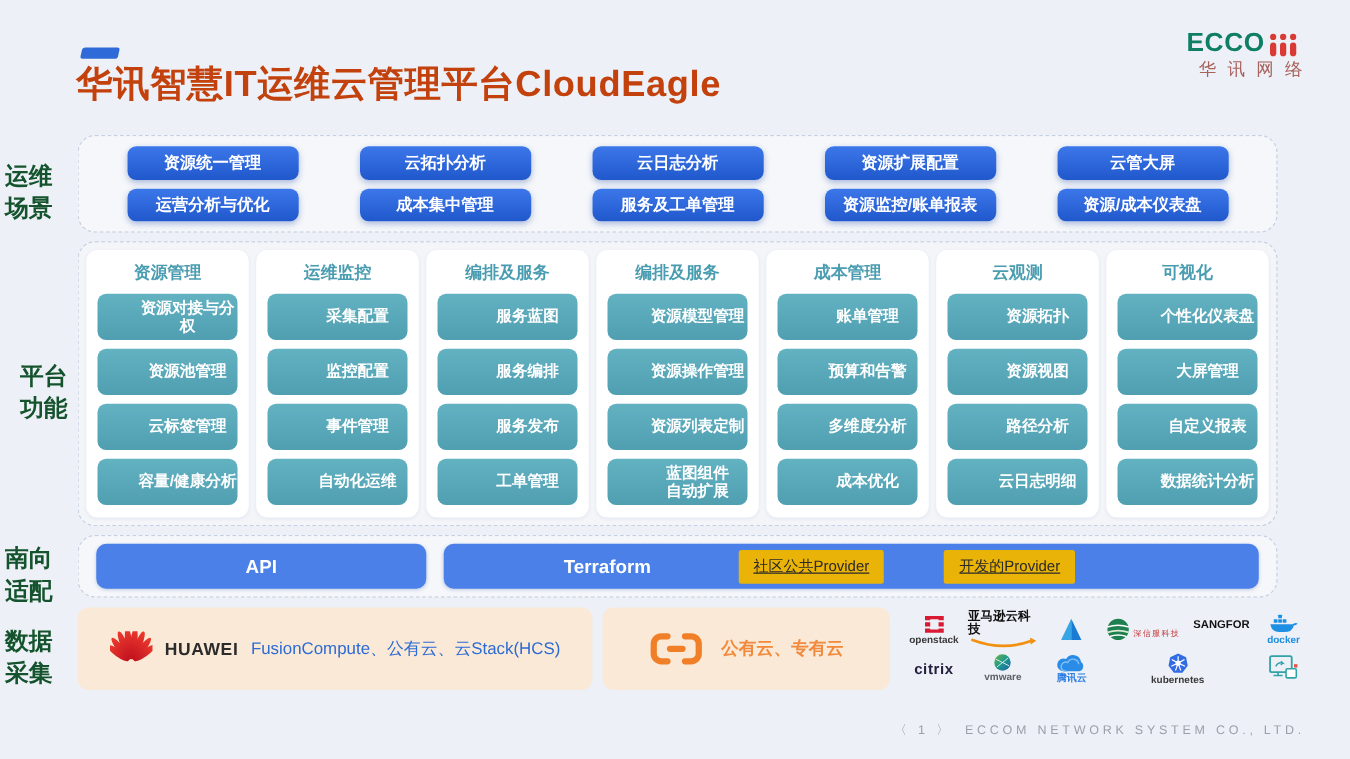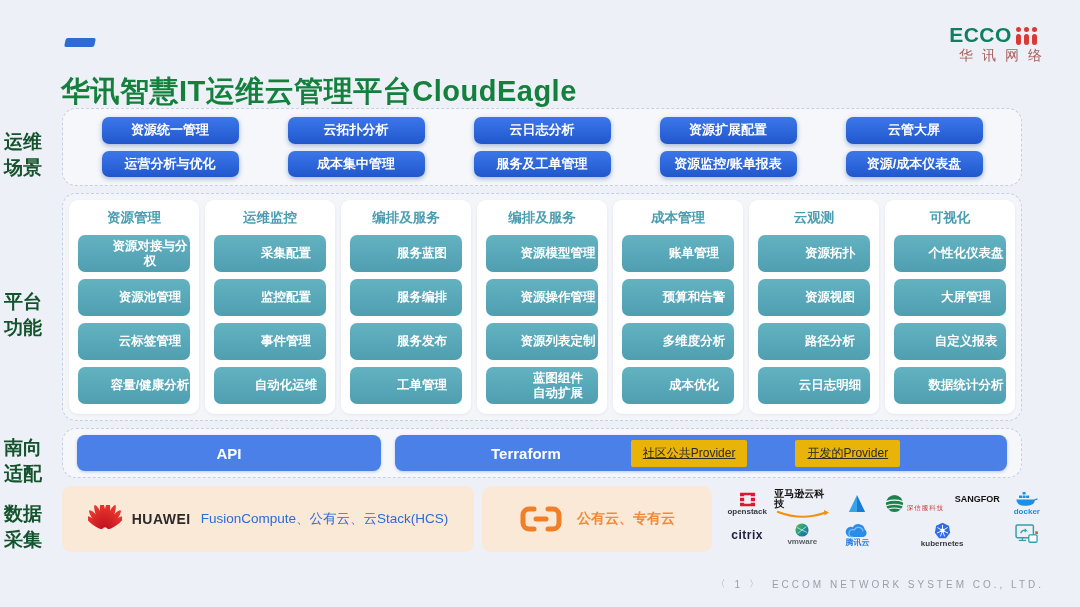--- a/index.html
+++ b/index.html
@@ -6,35 +6,35 @@
   html,body { width:1080px; height:607px; }
   body {
     position:relative; overflow:hidden;
     background:#edf0f6;
     font-family:"Liberation Sans","DejaVu Sans",sans-serif;
     color:#1c1c1c;
   }
   
   .title-dash { position:absolute; left:65px; top:38px; width:30px; height:9px;
     background:#2e6bd8; border-radius:2px; transform:skewX(-12deg); }
-  .page-title { position:absolute; left:61px; top:72px; font-size:29px; font-weight:bold;
-    letter-spacing:.5px; color:#15803d; }
+  .page-title { position:absolute; left:61px; top:48px; font-size:29px; font-weight:bold;
+    letter-spacing:.5px; color:#c2410c; }
   .logo { position:absolute; top:26px; right:44px; width:86px; text-align:center; }
   .logo-row { display:flex; align-items:flex-end; justify-content:center; gap:2px; }
   .logo-text { font-size:21px; font-weight:900; color:#0e7f63; letter-spacing:.5px; line-height:.9; }
   .logo-people { display:flex; align-items:flex-end; gap:3px; margin-left:2px; }
   .logo-i { display:flex; flex-direction:column; align-items:center; gap:1.5px; }
   .logo-i .dot { width:5px; height:5px; border-radius:50%; background:#d93a35; }
   .logo-i .bar { width:5px; height:11px; border-radius:2.5px; background:#d93a35; }
   .logo-sub { margin-top:2px; font-size:14px; color:#a8625c; letter-spacing:9px; padding-left:9px; white-space:nowrap; }
 
   
   .rail-label { position:absolute; left:2px; width:42px; text-align:center;
     font-size:19px; font-weight:600; color:#14532d; line-height:1.35; white-space:pre-line; }
-  .rail-scenarios { top:129px; } .rail-functions { top:289px; }
+  .rail-scenarios { top:129px; } .rail-functions { top:289px;margin-left:12px; }
   .rail-southbound { top:435px; } .rail-data { top:501px; }
 
   
   .section { position:absolute; left:62px; width:960px;
     border:1px dashed #c5d0e2; border-radius:14px; }
 
   
   .sec-scenarios { top:108px; height:78px; background:rgba(255,255,255,.45);
     display:grid; grid-template-columns:repeat(5,1fr); grid-template-rows:1fr 1fr;
     gap:7px 0; padding:8px 14px; align-items:stretch; }
@@ -52,21 +52,21 @@
   .func-header { text-align:center; color:#4a9db0; font-size:13.5px; font-weight:600;
     padding:5px 0 4px; }
   .func-btn { flex:1; margin:4px 5px 3px; display:flex; align-items:center; justify-content:center;
     background:linear-gradient(180deg,#63b2c2 0%,#4f9fb1 100%);
     border-radius:7px; color:#fff; font-size:12.5px; font-weight:600;
     text-align:center; line-height:1.15; white-space:pre-line; cursor:pointer;padding-left:32px; }
 
   
   .sec-southbound { top:428px; height:50px; background:rgba(255,255,255,.45);
     display:flex; gap:14px; padding:6px 14px; align-items:stretch; }
-  .api-bar { width:304px; background:#4a80e8; border-radius:8px;
+  .api-bar { width:264px; background:#4a80e8; border-radius:8px;
     display:flex; align-items:center; justify-content:center;
     color:#fff; font-size:15px; font-weight:600; cursor:pointer;
     box-shadow:0 1px 3px rgba(30,70,170,.25); }
   .terraform-bar { flex:1; background:#4a80e8; border-radius:8px;
     display:flex; align-items:center; padding-left:96px;
     color:#fff; font-size:15px; font-weight:600; cursor:pointer;
     box-shadow:0 1px 3px rgba(30,70,170,.25); }
   .terraform-chips { display:flex; align-items:center; }
   .tf-chip { background:#eab308; color:#2a2a2a; font-size:12px; font-weight:400;
     padding:5px 12px; border-radius:2px; margin-left:48px; white-space:nowrap; cursor:pointer;text-decoration:underline; }

